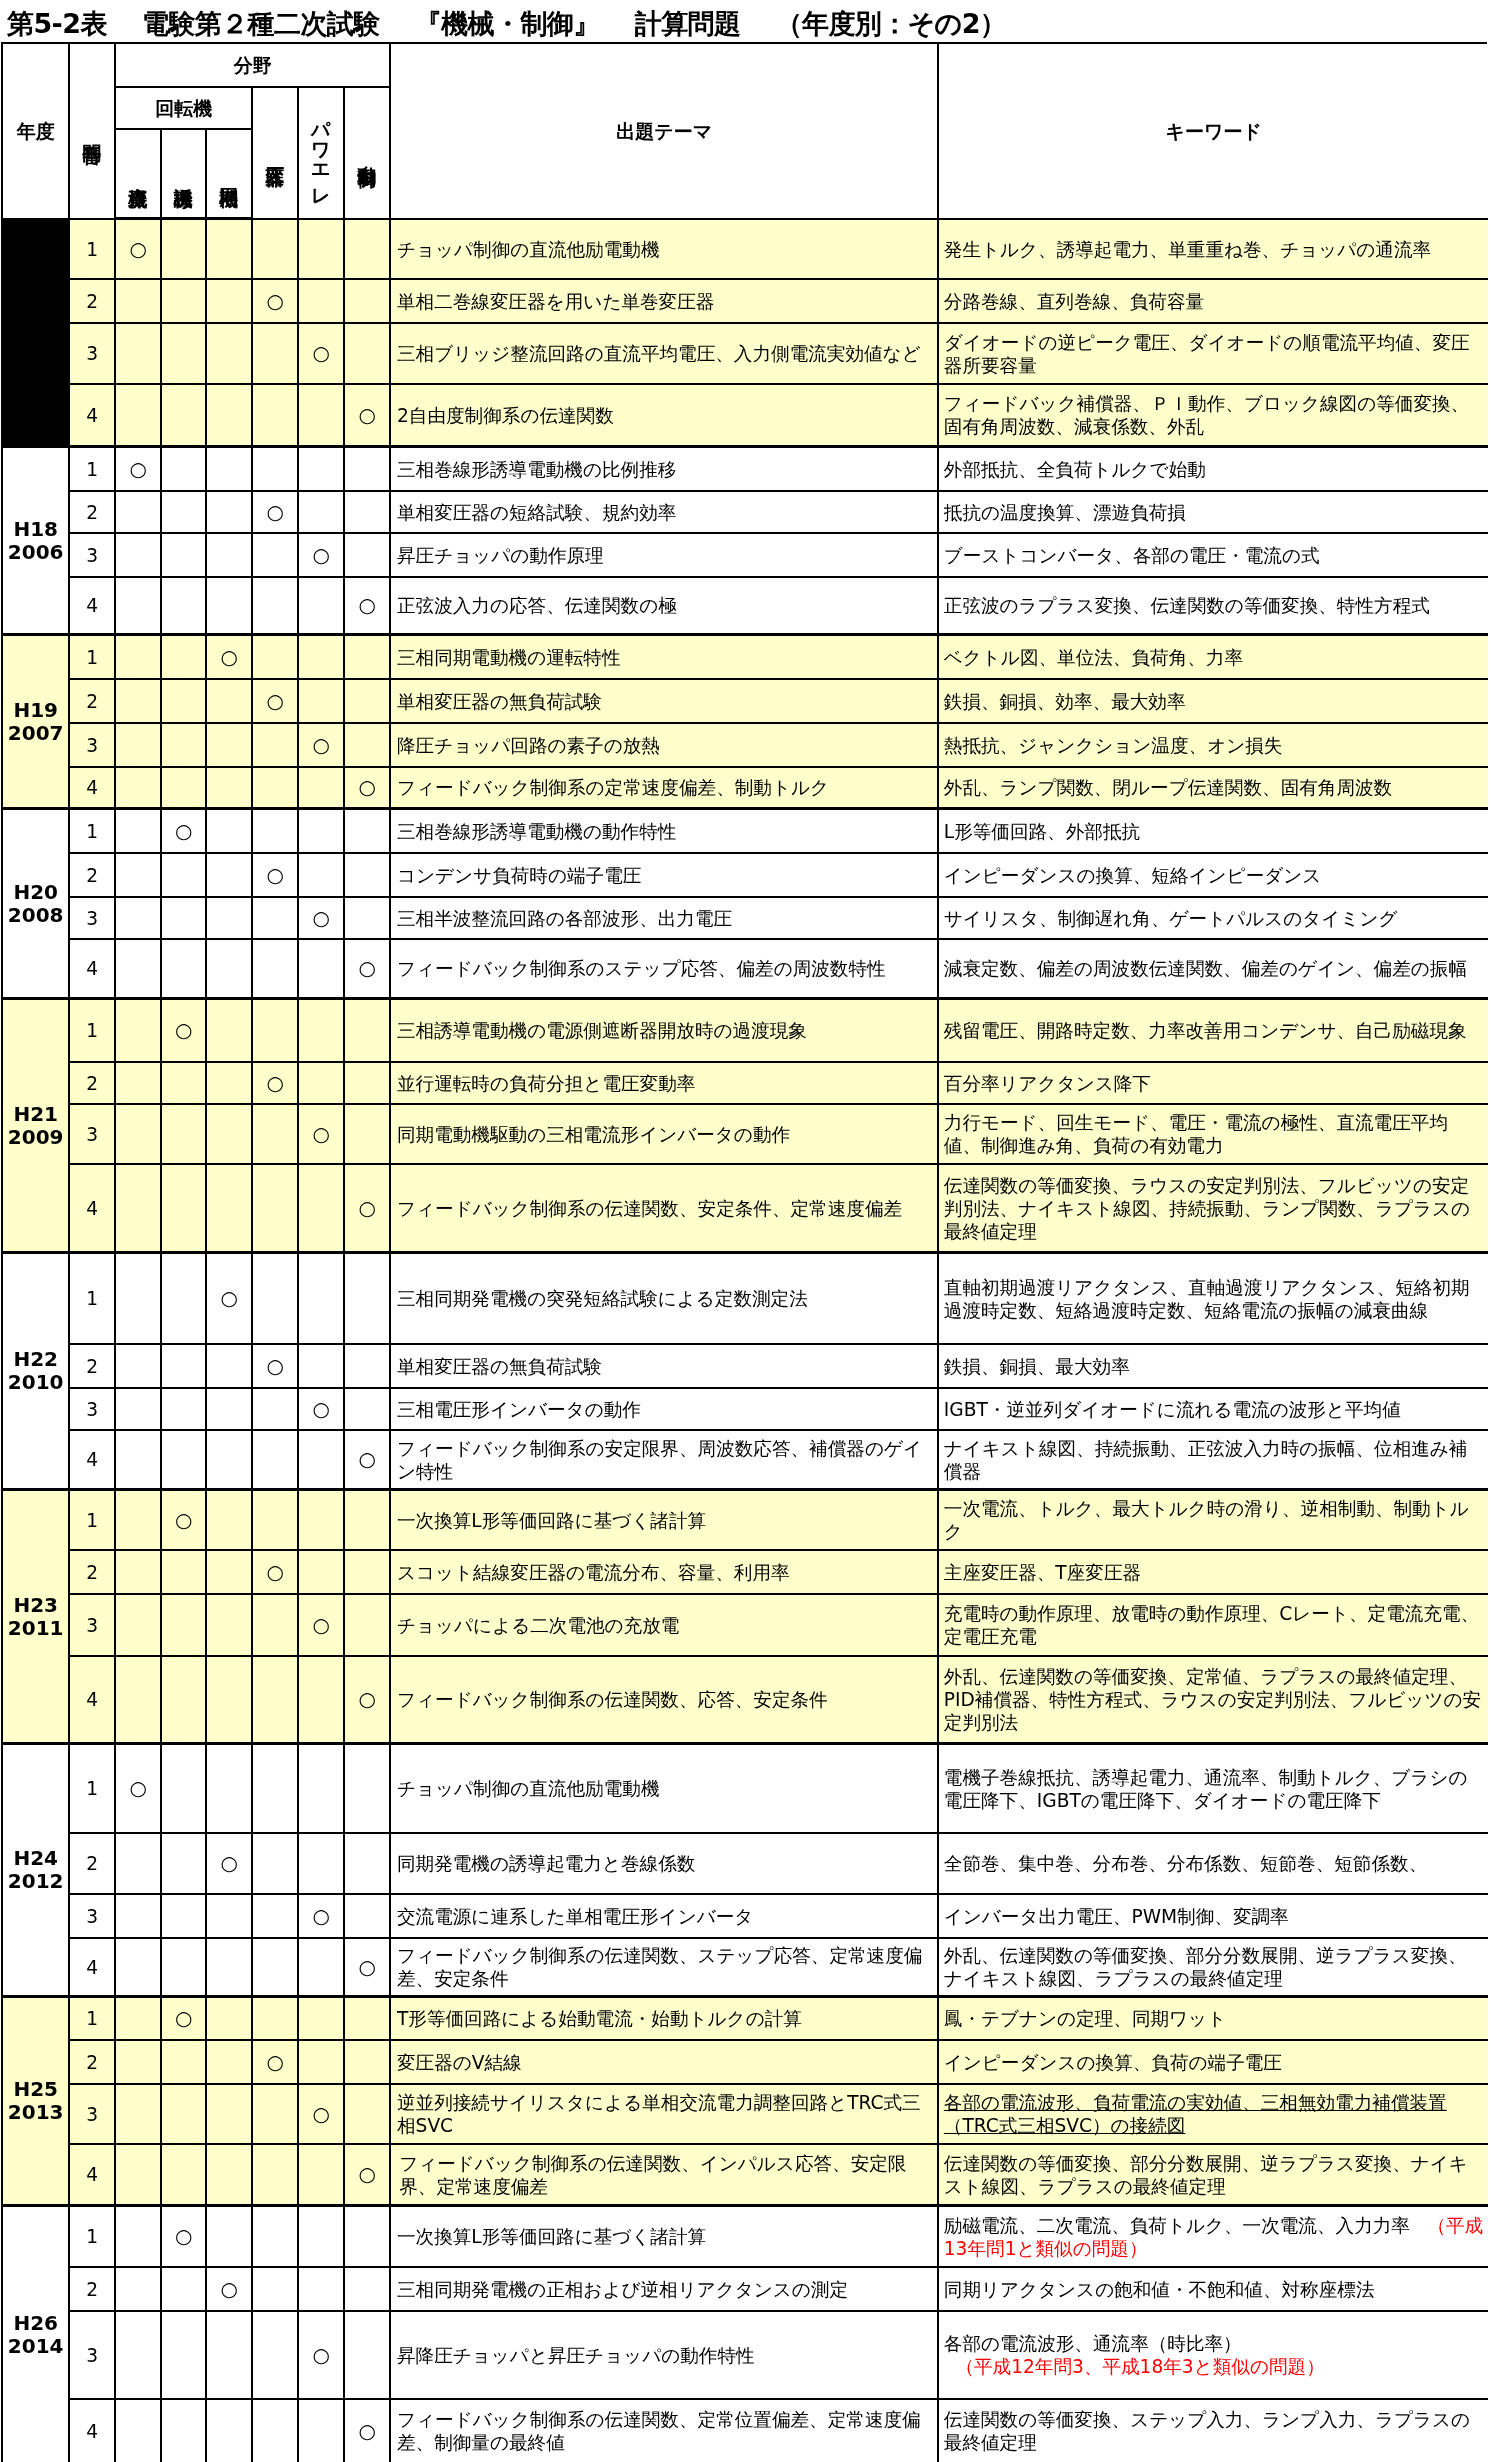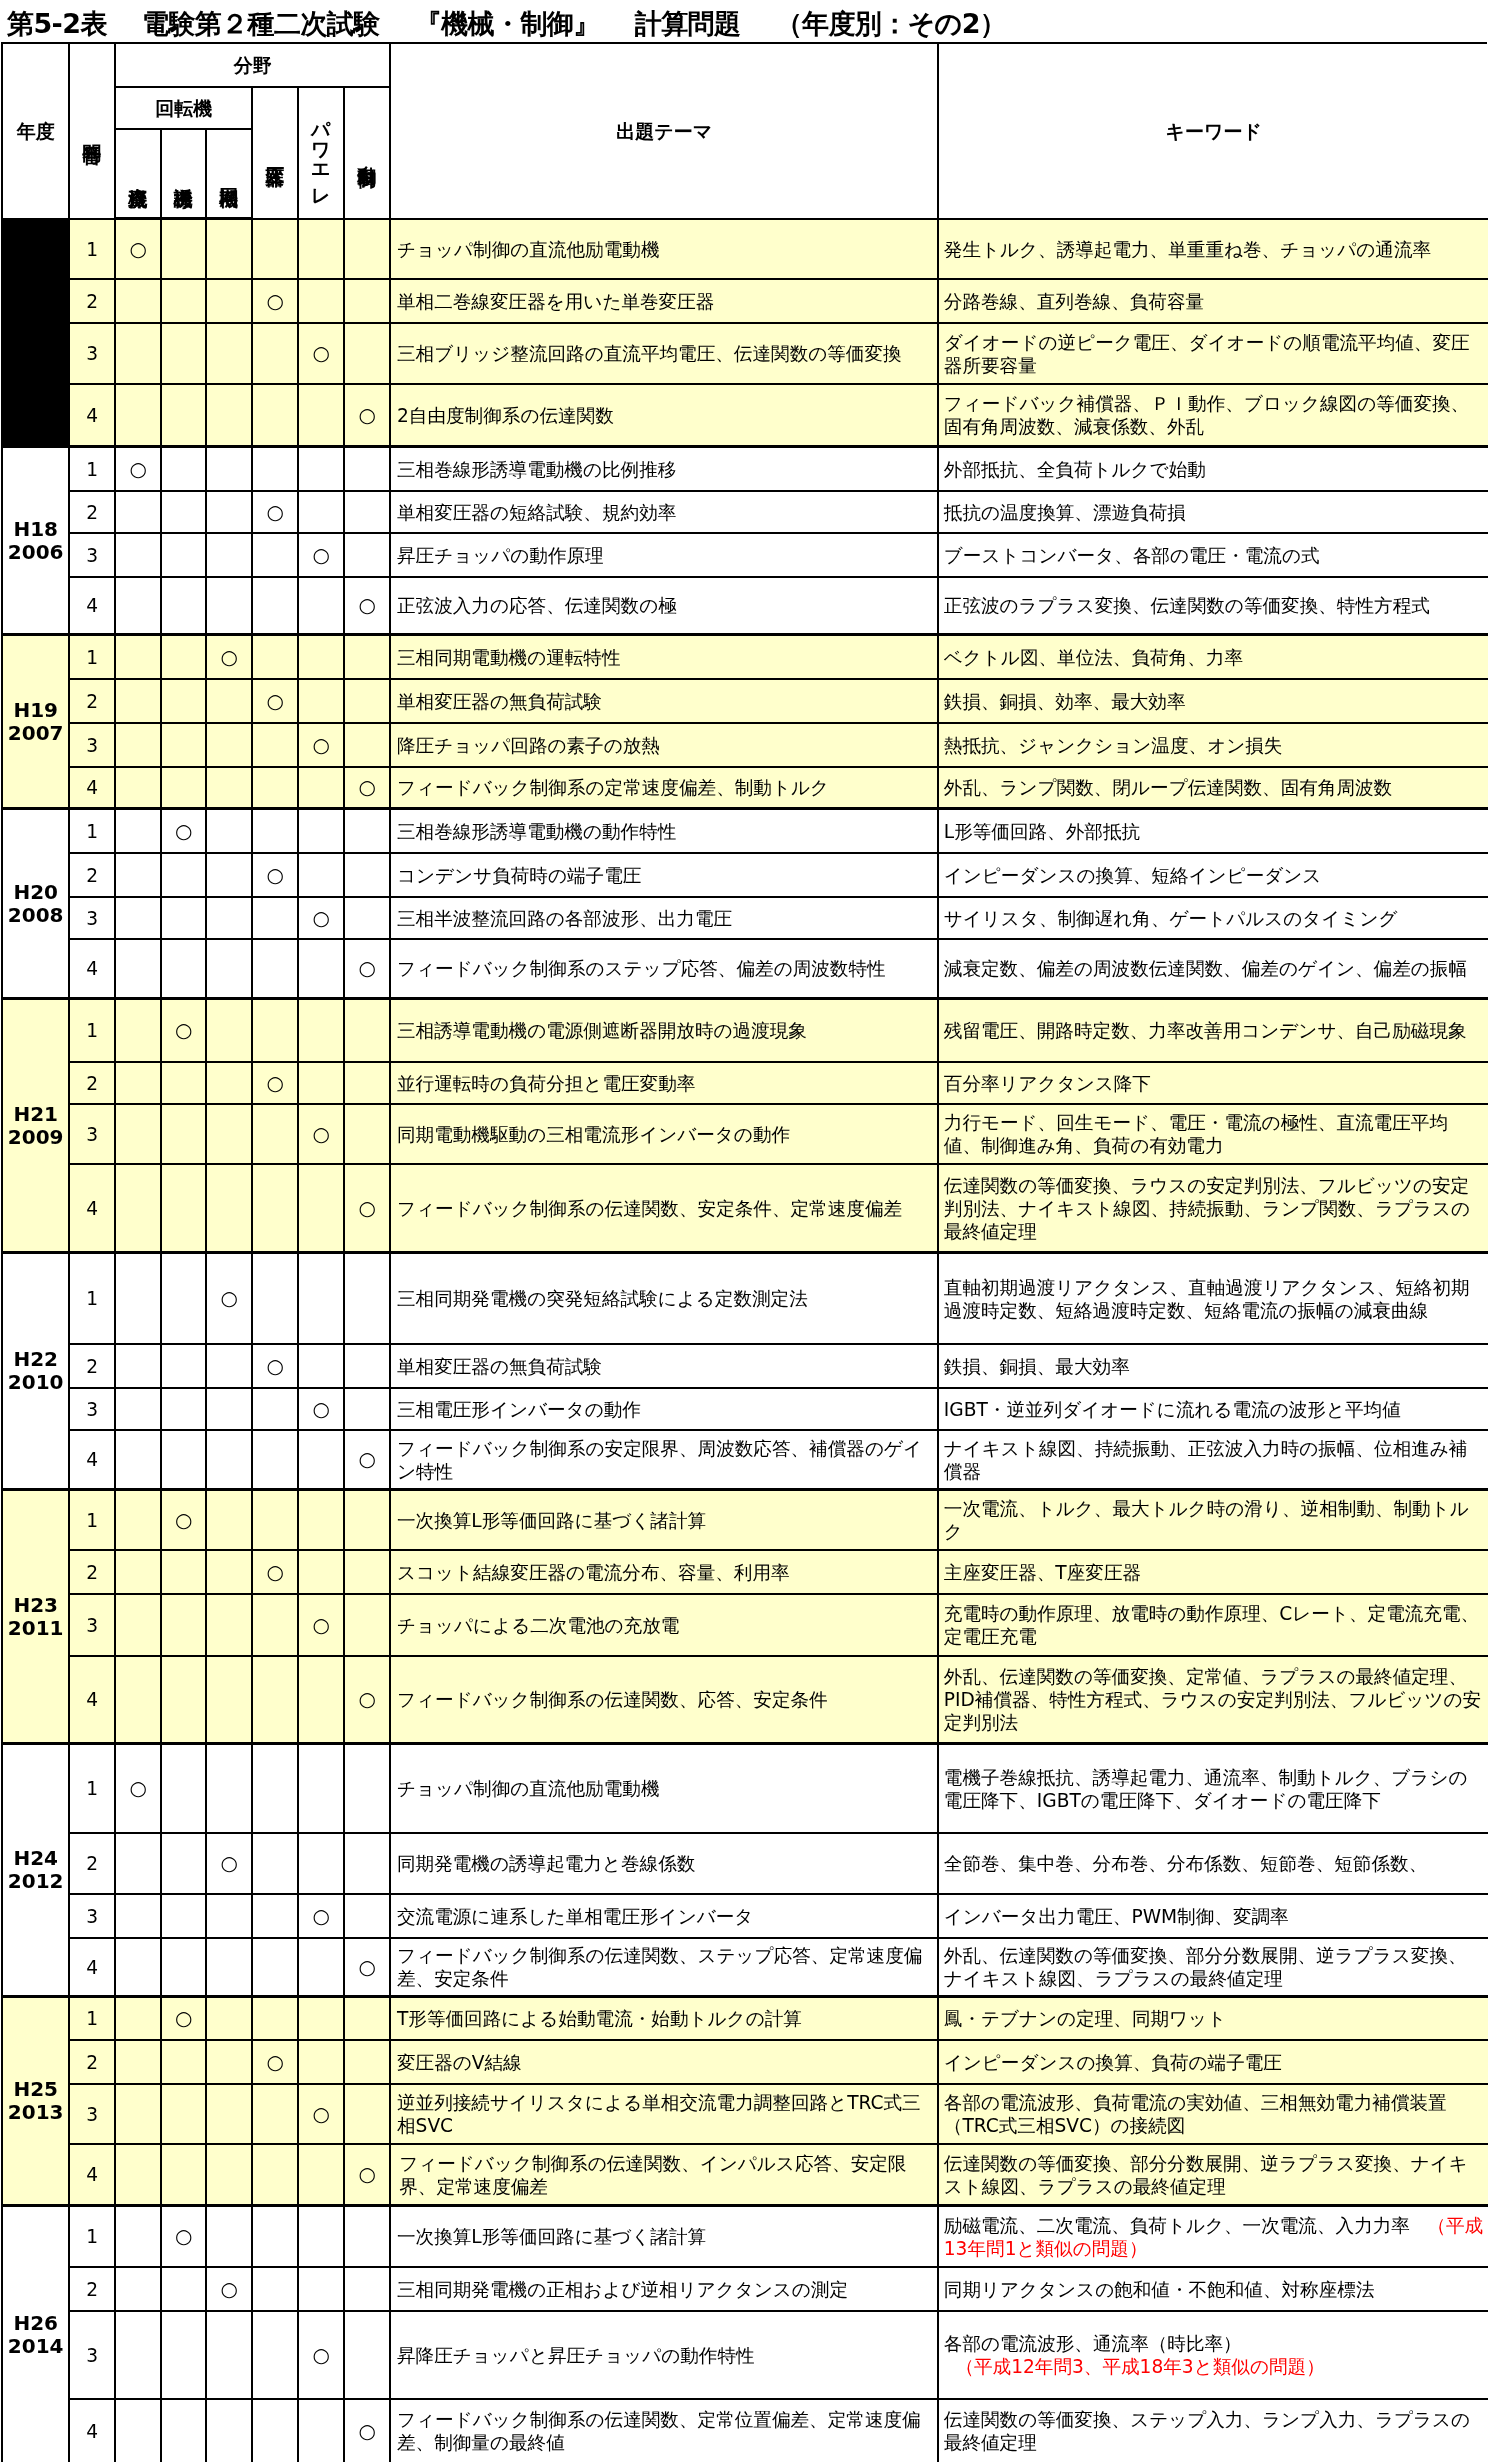--- a/index.html
+++ b/index.html
@@ -79,21 +79,21 @@
     <div class="cell kw last-col yel" style="grid-column:10; grid-row:5; ">
       <div><span>分路巻線、直列巻線、負荷容量</span></div>
     </div>
     <div class="cell center yel" style="grid-column:2; grid-row:6; ">3</div>
     <div class="cell center mark yel" style="grid-column:3; grid-row:6; "></div>
     <div class="cell center mark yel" style="grid-column:4; grid-row:6; "></div>
     <div class="cell center mark yel" style="grid-column:5; grid-row:6; "></div>
     <div class="cell center mark yel" style="grid-column:6; grid-row:6; "></div>
     <div class="cell center mark yel" style="grid-column:7; grid-row:6; ">○</div>
     <div class="cell center mark yel" style="grid-column:8; grid-row:6; "></div>
-    <div class="cell text yel" style="grid-column:9; grid-row:6; ">三相ブリッジ整流回路の直流平均電圧、伝達関数の等価変換</div>
+    <div class="cell text yel" style="grid-column:9; grid-row:6; ">三相ブリッジ整流回路の直流平均電圧、入力側電流実効値など</div>
     <div class="cell kw last-col yel" style="grid-column:10; grid-row:6; ">
       <div><span>ダイオードの逆ピーク電圧、ダイオードの順電流平均値、変圧器所要容量</span></div>
     </div>
     <div class="cell center yel" style="grid-column:2; grid-row:7; border-bottom-width:3.5px;">4</div>
     <div class="cell center mark yel" style="grid-column:3; grid-row:7; border-bottom-width:3.5px;"></div>
     <div class="cell center mark yel" style="grid-column:4; grid-row:7; border-bottom-width:3.5px;"></div>
     <div class="cell center mark yel" style="grid-column:5; grid-row:7; border-bottom-width:3.5px;"></div>
     <div class="cell center mark yel" style="grid-column:6; grid-row:7; border-bottom-width:3.5px;"></div>
     <div class="cell center mark yel" style="grid-column:7; grid-row:7; border-bottom-width:3.5px;"></div>
     <div class="cell center mark yel" style="grid-column:8; grid-row:7; border-bottom-width:3.5px;">○</div>
@@ -464,21 +464,21 @@
       <div><span>インピーダンスの換算、負荷の端子電圧</span></div>
     </div>
     <div class="cell center yel" style="grid-column:2; grid-row:38; ">3</div>
     <div class="cell center mark yel" style="grid-column:3; grid-row:38; "></div>
     <div class="cell center mark yel" style="grid-column:4; grid-row:38; "></div>
     <div class="cell center mark yel" style="grid-column:5; grid-row:38; "></div>
     <div class="cell center mark yel" style="grid-column:6; grid-row:38; "></div>
     <div class="cell center mark yel" style="grid-column:7; grid-row:38; ">○</div>
     <div class="cell center mark yel" style="grid-column:8; grid-row:38; "></div>
     <div class="cell text yel" style="grid-column:9; grid-row:38; ">逆並列接続サイリスタによる単相交流電力調整回路とTRC式三相SVC</div>
-    <div class="cell kw last-col yel" style="grid-column:10; grid-row:38; ">
+    <div class="cell kw last-col yel" style="grid-column:10; grid-row:38;text-decoration:underline; ">
       <div><span>各部の電流波形、負荷電流の実効値、三相無効電力補償装置（TRC式三相SVC）の接続図</span></div>
     </div>
     <div class="cell center yel" style="grid-column:2; grid-row:39; border-bottom-width:3.5px;">4</div>
     <div class="cell center mark yel" style="grid-column:3; grid-row:39; border-bottom-width:3.5px;"></div>
     <div class="cell center mark yel" style="grid-column:4; grid-row:39; border-bottom-width:3.5px;"></div>
     <div class="cell center mark yel" style="grid-column:5; grid-row:39; border-bottom-width:3.5px;"></div>
     <div class="cell center mark yel" style="grid-column:6; grid-row:39; border-bottom-width:3.5px;"></div>
     <div class="cell center mark yel" style="grid-column:7; grid-row:39; border-bottom-width:3.5px;"></div>
     <div class="cell center mark yel" style="grid-column:8; grid-row:39; border-bottom-width:3.5px;">○</div>
     <div class="cell text yel" style="grid-column:9; grid-row:39; border-bottom-width:3.5px;padding-left:8px;">フィードバック制御系の伝達関数、インパルス応答、安定限界、定常速度偏差</div>

